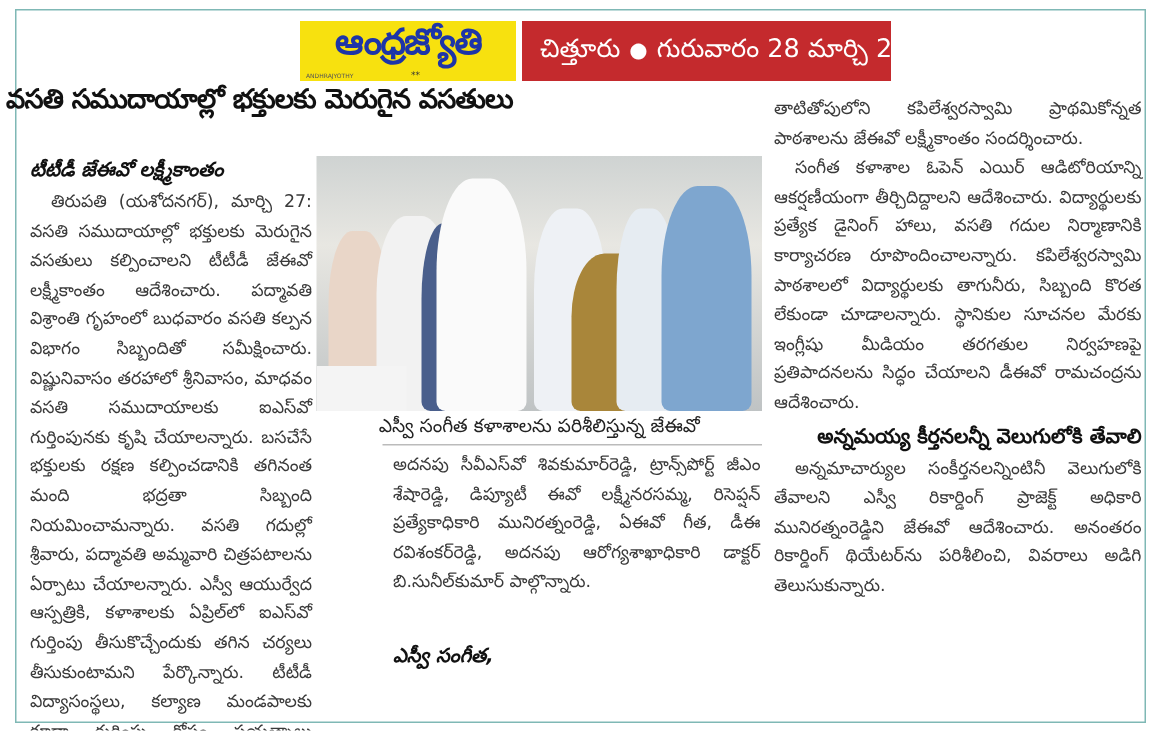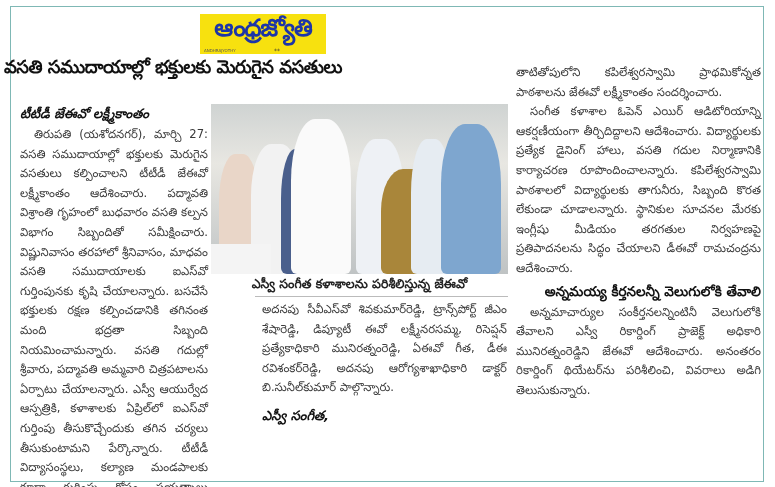--- a/index.html
+++ b/index.html
@@ -6,21 +6,21 @@
   body {
     width: 775px; height: 487px; background: #ffffff; position: relative; overflow: hidden;
     font-family: "DejaVu Sans", sans-serif; color: #333;
   }
   .frame {
     position: absolute; left: 10px; top: 6px; width: 752px; height: 474px;
     border: 1.5px solid #7fb8b5; background: #fff;
   }
   .masthead { position: absolute; left: 200px; top: 14px; height: 40px; display: flex; }
   .logo {
-    width: 126px; height: 40px; background: #f7e10f; position: relative;
+    width: 144px; height: 40px; background: #f7e10f; position: relative;
     display: flex; align-items: center; justify-content: center;
   }
   .logo-text { color: #1d35a8; font-size: 24px; font-weight: bold; letter-spacing: -1px; margin-top: -6px; }
   .logo-sub { position: absolute; left: 4px; bottom: 1px; font-size: 4px; color: #555; }
   .logo-stars { position: absolute; left: 74px; bottom: 0px; font-size: 6px; color: #333; }
   .dateline {
     margin-left: 4px; height: 40px; background: #c42a2d; color: #fff;
     display: flex; align-items: center; padding: 0 12px; font-size: 17px; white-space: nowrap; width: 222px;
   }
   .dateline .dot { margin: 0 6px; font-size: 14px; }
@@ -35,36 +35,41 @@
   .col3 { left: 516px; top: 63px; width: 245px; }
   .subhead { font-weight: bold; font-size: 13px; color: #111; line-height: 22px; font-style: italic; }
   .indent { text-indent: 14px; }
   .photo {
     position: absolute; left: 211px; top: 104px; width: 297px; height: 170px; overflow: hidden;
     background: linear-gradient(180deg, #cfd3d2 0%, #e8e7e2 35%, #bfc3c4 100%);
   }
   .photo .p { position: absolute; border-radius: 40% 40% 6px 6px; }
   .caption {
     position: absolute; left: 211px; top: 276px; width: 297px; text-align: center;
-    font-size: 12.5px; font-weight: bold; color: #222; white-space: nowrap;
+    font-size: 12.5px; font-weight: normal; color: #222; white-space: nowrap;
   }
   .caption-rule { position: absolute; left: 255px; top: 296px; width: 253px; border-top: 1px solid #bbb; }
-  .col2-sub1 { position: absolute; left: 262px; top: 405px; width: 245px; }
+  .col2-sub1 { position: absolute; left: 262px; top: 427px; width: 245px; }
   .col3-sub { font-weight: bold; font-size: 13.5px; color: #111; line-height: 24px; text-align: right; }
 </style>
 </head>
 <body>
 
 <div class="frame"></div>
 
 <div class="masthead">
   <div class="logo">
     <span class="logo-text">ఆంధ్రజ్యోతి</span>
     <span class="logo-sub">ANDHRAJYOTHY</span>
     <span class="logo-stars">**</span>
+  </div>
+  <div class="dateline">
+    <span>చిత్తూరు</span>
+    <span class="dot">●</span>
+    <span>గురువారం 28 మార్చి 2019</span>
   </div>
 </div>
 
 <div class="headline">వసతి సముదాయాల్లో భక్తులకు మెరుగైన వసతులు</div>
 
 <div class="col col1">
   <div class="subhead">టీటీడీ జేఈవో లక్ష్మీకాంతం</div>
   <p class="indent">తిరుపతి (యశోదనగర్), మార్చి 27: వసతి సముదాయాల్లో భక్తులకు మెరుగైన వసతులు కల్పించాలని టీటీడీ జేఈవో లక్ష్మీకాంతం ఆదేశించారు. పద్మావతి విశ్రాంతి గృహంలో బుధవారం వసతి కల్పన విభాగం సిబ్బందితో సమీక్షించారు. విష్ణునివాసం తరహాలో శ్రీనివాసం, మాధవం వసతి సముదాయాలకు ఐఎస్‌వో గుర్తింపునకు కృషి చేయాలన్నారు. బసచేసే భక్తులకు రక్షణ కల్పించడానికి తగినంత మంది భద్రతా సిబ్బంది నియమించామన్నారు. వసతి గదుల్లో శ్రీవారు, పద్మావతి అమ్మవారి చిత్రపటాలను ఏర్పాటు చేయాలన్నారు. ఎస్వీ ఆయుర్వేద ఆస్పత్రికి, కళాశాలకు ఏప్రిల్‌లో ఐఎస్‌వో గుర్తింపు తీసుకొచ్చేందుకు తగిన చర్యలు తీసుకుంటామని పేర్కొన్నారు. టీటీడీ విద్యాసంస్థలు, కల్యాణ మండపాలకు కూడా గుర్తింపు కోసం ప్రయత్నాలు జరుగుతున్నాయని వెల్లడించారు. ఈ సమావేశంలో టీటీడీ చీఫ్ ఇంజనీరు చంద్రశేఖర్‌రెడ్డి, ఎస్‌ఈ-1 రమేష్‌రెడ్డి,</p>
 </div>
 

